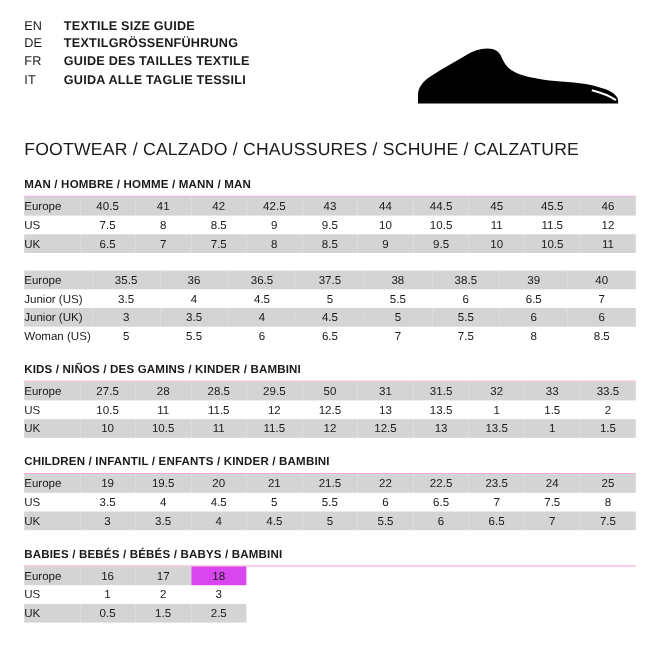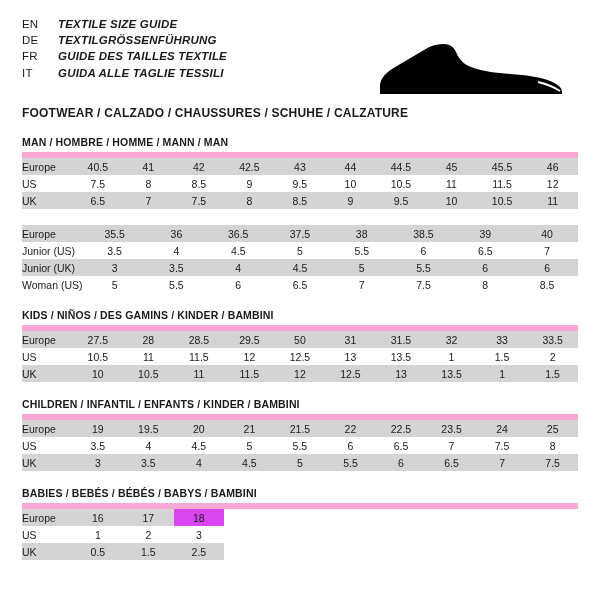--- a/index.html
+++ b/index.html
@@ -40,48 +40,47 @@
     line-height: 16.2px;
     letter-spacing: 0.2px;
     white-space: nowrap;
   }
   .lang-code {
     width: 36px;
     font-weight: normal;
   }
   .lang-title {
     font-weight: bold;
-    font-style: italic;
   }
 
   .shoe-wrap {
     position: absolute;
     right: 8px;
     top: 22px;
     width: 200px;
     height: 62px;
   }
 
   .footwear-line {
-    margin-top: 4px;
-    font-size: 12px;
-    font-weight: bold;
+    margin-top: 26px;
+    font-size: 16px;
+    font-weight: normal;
     letter-spacing: 0.2px;
   }
 
   
   .section {
     margin-top: 16px;
   }
   .section-title {
     font-size: 10.5px;
     font-weight: bold;
     letter-spacing: 0.15px;
     padding-bottom: 4px;
-    border-bottom: 6px solid #f9a8d4;
+    border-bottom: 1px solid #f9a8d4;
     margin-bottom: 0;
   }
   table.sizes {
     border-collapse: collapse;
     width: 100%;
     table-layout: fixed;
   }
   table.sizes td {
     font-size: 10.5px;
     height: 17px;

